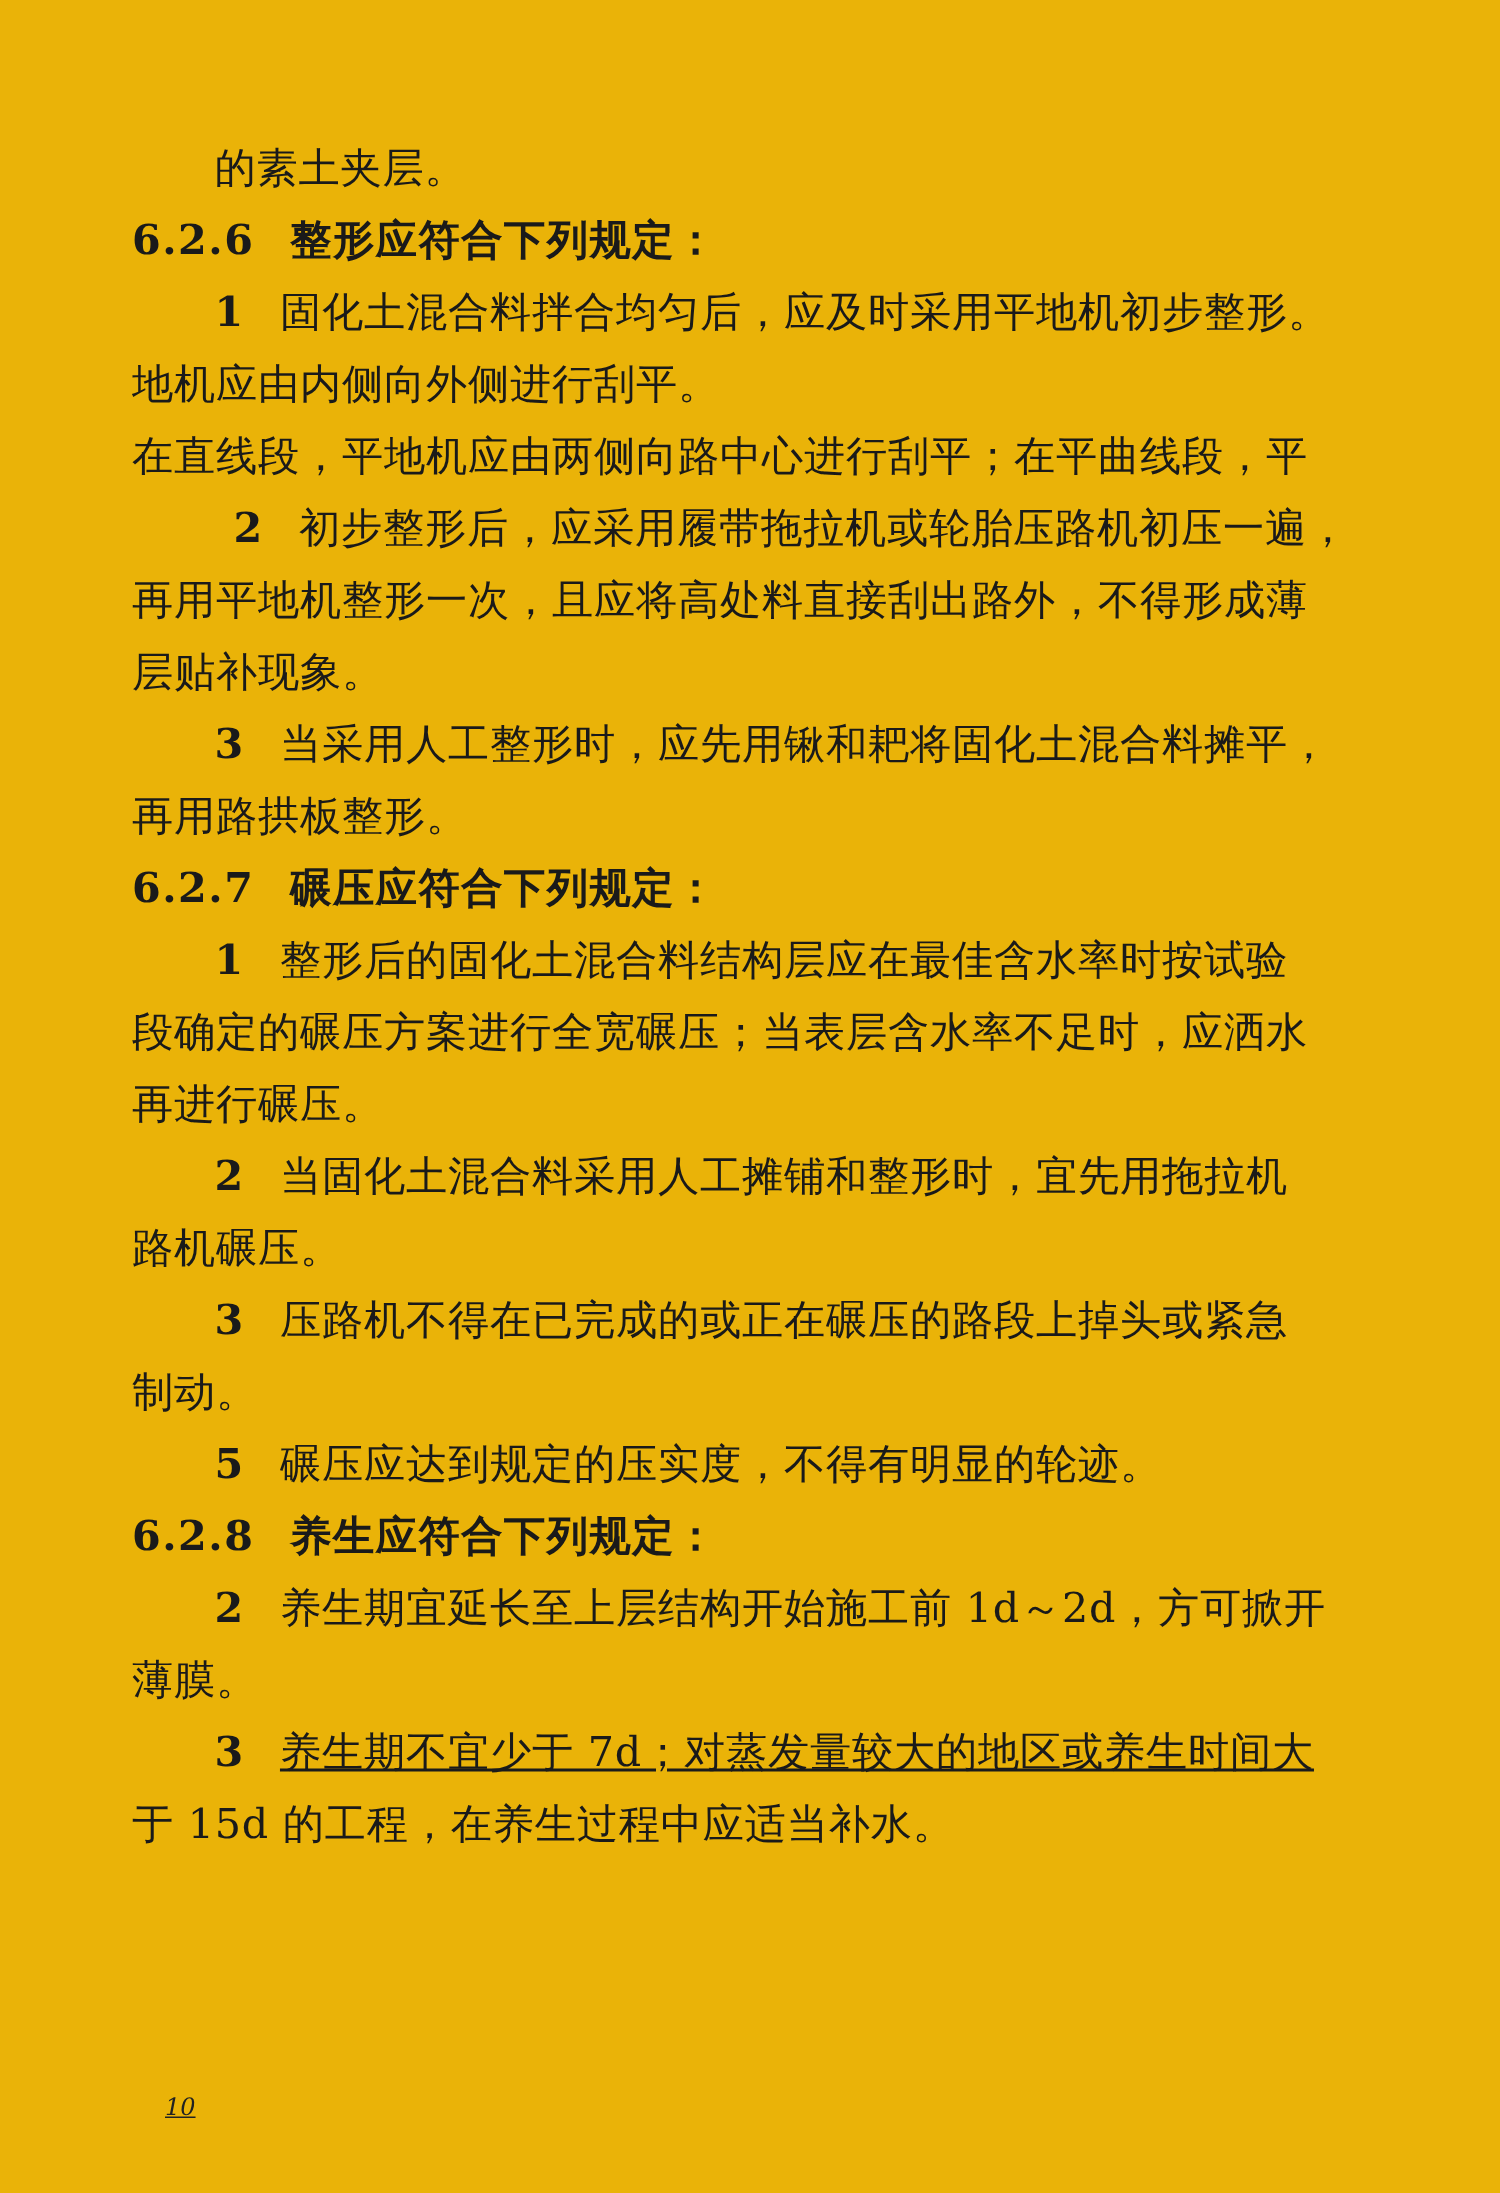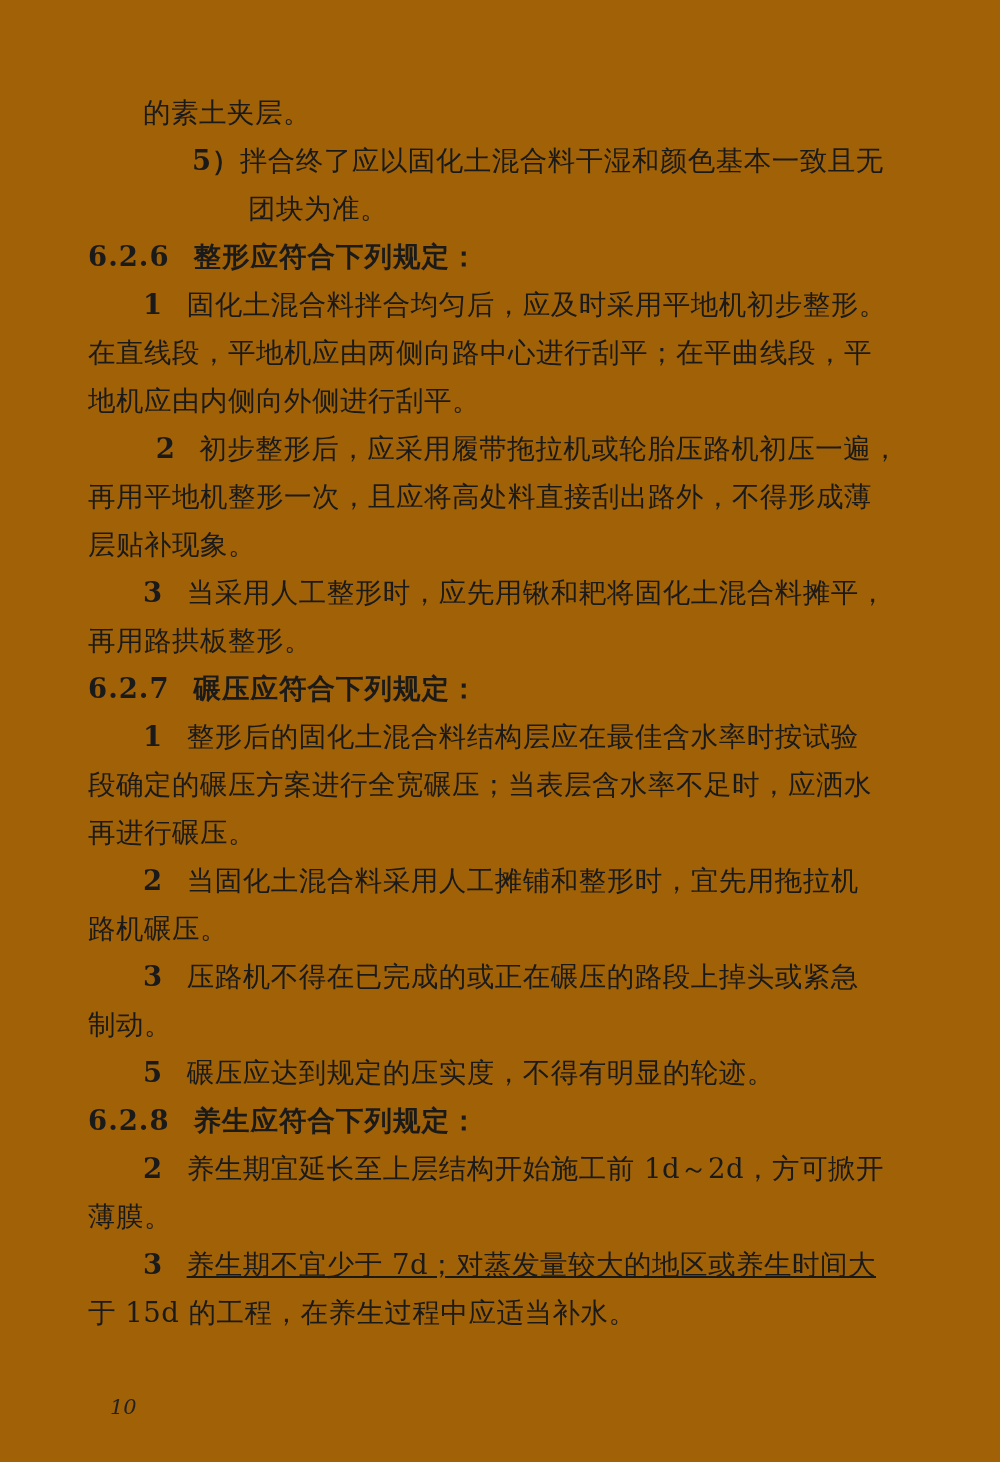--- a/index.html
+++ b/index.html
@@ -4,21 +4,21 @@
 <style>
   html, body {
     margin: 0;
     padding: 0;
     background: #ffffff;
   }
   .page {
     position: relative;
     width: 1000px;
     height: 1462px;
-    background: #a16207;
+    background: #eab308;
     font-family: "DejaVu Serif", "Liberation Serif", serif;
     color: #1a1a1a;
     overflow: hidden;
   }
   .content {
     position: absolute;
     left: 88px;
     top: 88px;
     width: 824px;
   }
@@ -37,48 +37,45 @@
     letter-spacing: 1px;
   }
   .para {
     margin: 0;
   }
   .footer {
     position: absolute;
     left: 110px;
     top: 1395px;
     font-style: italic;
-    font-size: 21px;
+    font-size: 16px;
     color: #222;
     font-family: "DejaVu Serif", "Liberation Serif", serif;
+    text-decoration: underline;
   }
 </style>
 </head>
 <body>
 
 <div class="page">
   <div class="content">
 
     <div class="para">
       <div class="line" style="padding-left:55px;">的素土夹层。</div>
     </div>
 
-    <div class="para">
-      <div class="line" style="padding-left:104px;"><span class="num-label">5）</span><span>拌合终了应以固化土混合料干湿和颜色基本一致且无</span></div>
-      <div class="line" style="padding-left:160px;">团块为准。</div>
-    </div>
 
     <div class="para">
       <div class="line"><span class="clause">6.2.6</span><span class="clause" style="padding-left:24px;">整形应符合下列规定：</span></div>
     </div>
 
     <div class="para">
       <div class="line" style="padding-left:55px;"><span class="num-label">1</span><span style="padding-left:24px;">固化土混合料拌合均匀后，应及时采用平地机初步整形。</span></div>
+      <div class="line">地机应由内侧向外侧进行刮平。</div>
       <div class="line">在直线段，平地机应由两侧向路中心进行刮平；在平曲线段，平</div>
-      <div class="line">地机应由内侧向外侧进行刮平。</div>
     </div>
 
     <div class="para">
       <div class="line" style="padding-left:55px;text-align:center;"><span class="num-label">2</span><span style="padding-left:24px;">初步整形后，应采用履带拖拉机或轮胎压路机初压一遍，</span></div>
       <div class="line">再用平地机整形一次，且应将高处料直接刮出路外，不得形成薄</div>
       <div class="line">层贴补现象。</div>
     </div>
 
     <div class="para">
       <div class="line" style="padding-left:55px;"><span class="num-label">3</span><span style="padding-left:24px;">当采用人工整形时，应先用锹和耙将固化土混合料摊平，</span></div>

